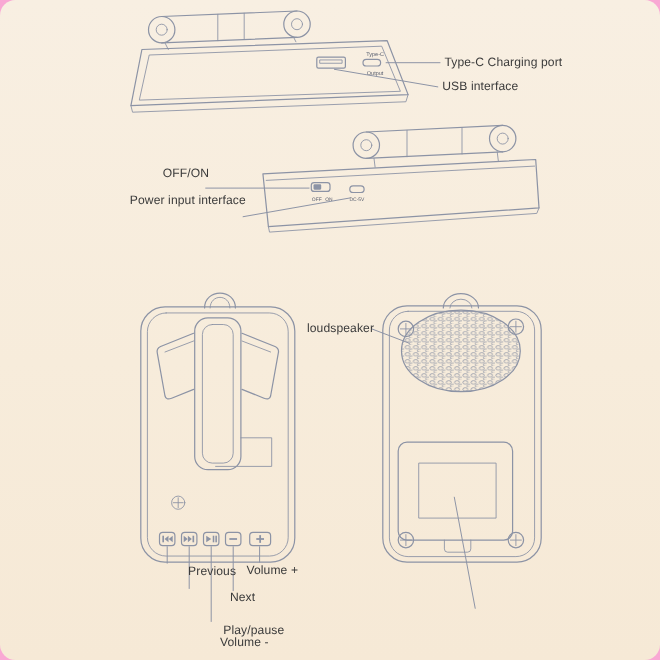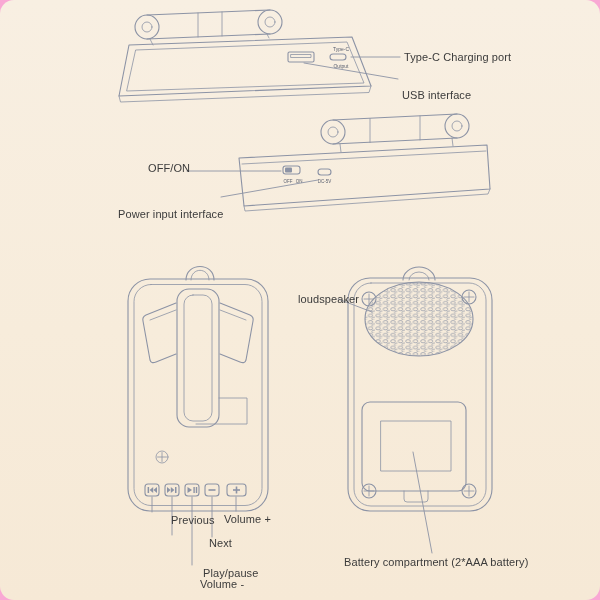--- a/index.html
+++ b/index.html
@@ -206,23 +206,22 @@
         <rect class="ln2" x="381" y="421" width="70" height="50"></rect>
         <path class="ln2" d="M404,491 L404,499 Q404,502 407,502 L425,502 Q428,502 428,499 L428,491"></path>
       </g>
 
       <line class="ld" x1="338" y1="299" x2="372" y2="312"></line>
       <line class="ld" x1="413" y1="452" x2="432" y2="553"></line>
     </g>
   </svg>
 
   <div class="lbl" style="left:404px;top:51px;">Type-C Charging port</div>
-  <div class="lbl" style="left:402px;top:89px;">USB interface</div>
-  <div class="lbl" style="left:148px;top:162px;">OFF/ON</div>
-  <div class="lbl" style="left:118px;top:208px;">Power input interface</div>
-  <div class="lbl" style="left:298px;top:293px;">loudspeaker</div>
+  <div class="lbl" style="left:402px;top:73px;">USB interface</div>
+  <div class="lbl" style="left:148px;top:152px;">OFF/ON</div>
+  <div class="lbl" style="left:118px;top:176px;">Power input interface</div>
+  <div class="lbl" style="left:279px;top:293px;">loudspeaker</div>
   <div class="lbl" style="left:131px;top:514px;margin-left:40px;">Previous</div>
   <div class="lbl" style="left:161px;top:537px;padding-left:48px;">Next</div>
   <div class="lbl" style="left:167px;top:567px;padding-left:36px;">Play/pause</div>
   <div class="lbl" style="left:200px;top:539px;margin-top:39px;">Volume -</div>
   <div class="lbl" style="left:224px;top:513px;">Volume +</div>
-  <div class="lbl" style="left:344px;top:556px;">Battery compartment (2*AAA battery)</div>
 </div>
 
 </body></html>

